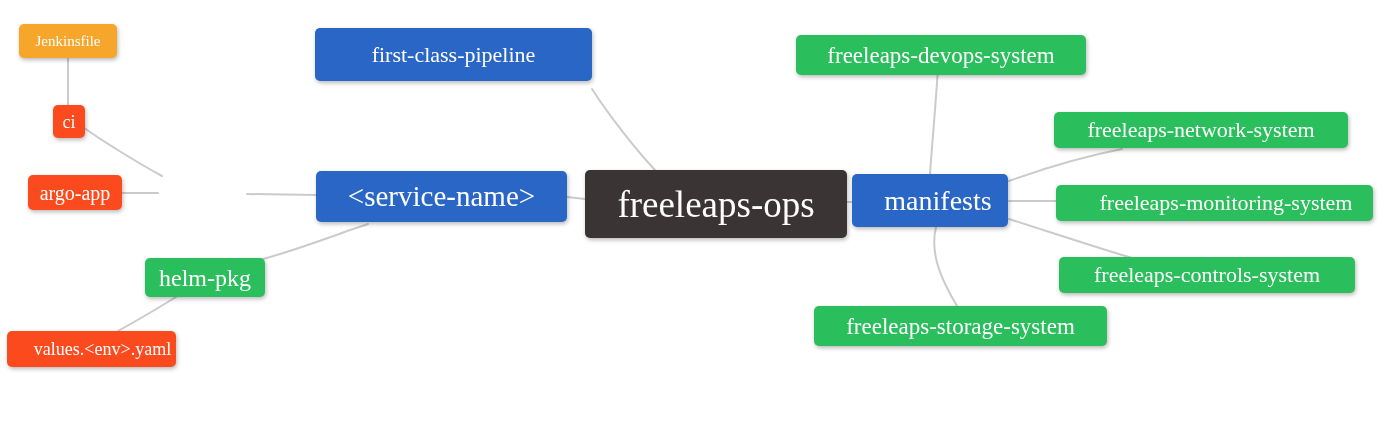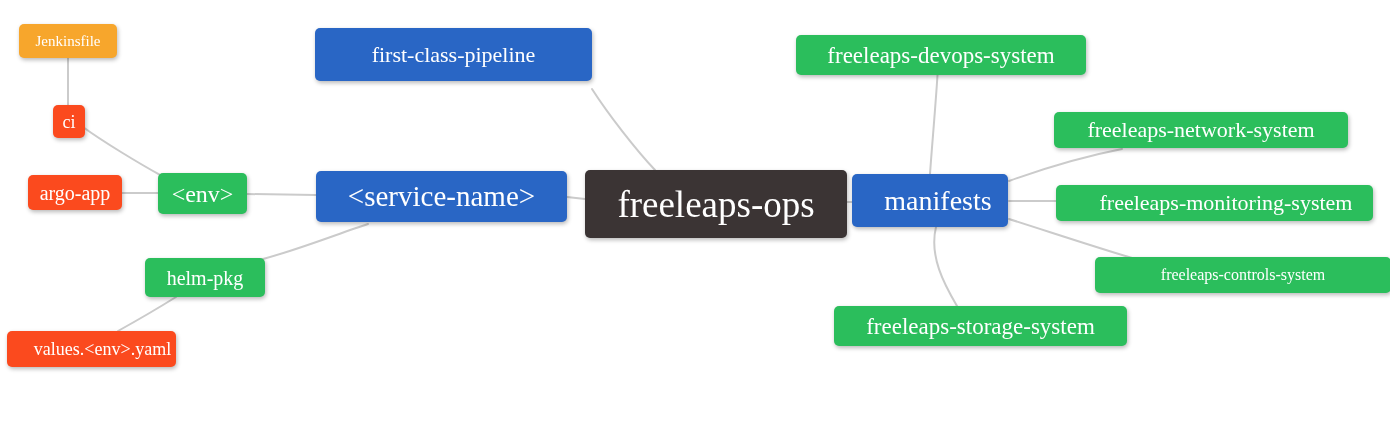--- a/index.html
+++ b/index.html
@@ -27,30 +27,30 @@
     box-sizing:border-box;
     padding:0 8px;
     cursor:default;
     line-height:1;
   }
   
   .n-jenkinsfile        {left:19px;  top:24px;  width:98px;  height:34px; font-size:15px;}
   .n-ci                 {left:53px;  top:105px; width:32px;  height:33px; font-size:18px;}
   .n-argo-app           {left:28px;  top:175px; width:94px;  height:35px; font-size:20px;}
   .n-env                {left:158px; top:173px; width:89px;  height:41px; font-size:24px;}
-  .n-helm-pkg           {left:145px; top:258px; width:120px; height:39px; font-size:20px;}
+  .n-helm-pkg           {left:145px; top:258px; width:120px; height:39px; font-size:24px;}
   .n-values-yaml        {left:7px;   top:331px; width:169px; height:36px; font-size:18px;padding-left:30px;}
   .n-first-class-pipeline{left:315px;top:28px;  width:277px; height:53px; font-size:22px;}
   .n-service-name       {left:316px; top:171px; width:251px; height:51px; font-size:29px;}
   .n-freeleaps-ops      {left:585px; top:170px; width:262px; height:68px; font-size:37px;}
   .n-manifests          {left:852px; top:174px; width:156px; height:53px; font-size:28px;padding-left:24px;}
   .n-devops-system      {left:796px; top:35px;  width:290px; height:40px; font-size:23px;}
   .n-network-system     {left:1054px;top:112px; width:294px; height:36px; font-size:22px;}
   .n-monitoring-system  {left:1056px;top:185px; width:317px; height:36px; font-size:22px;padding-left:31px;}
-  .n-controls-system    {left:1059px;top:257px; width:296px; height:36px; font-size:16px;margin-left:36px;}
+  .n-controls-system    {left:1059px;top:257px; width:296px; height:36px; font-size:22px;}
   .n-storage-system     {left:814px; top:306px; width:293px; height:40px; font-size:23px;}
 </style>
 </head>
 <body>
 
 <div class="canvas">
 
   <svg class="edges" viewBox="0 0 1390 421">
     <path d="M 68 58 C 68 75 68 90 68 105"></path>
     <path d="M 83 127 C 102 141 140 164 162 176"></path>
@@ -64,26 +64,25 @@
     <path d="M 938 67 C 936 102 932 145 930 174"></path>
     <path d="M 1009 181 C 1045 168 1086 156 1122 149"></path>
     <path d="M 1009 201 L 1056 201"></path>
     <path d="M 1009 219 C 1050 232 1092 246 1132 258"></path>
     <path d="M 936 227 C 929 256 944 284 957 306"></path>
   </svg>
 
   <div class="node n-jenkinsfile" style="background: rgb(247, 166, 44);">Jenkinsfile</div>
   <div class="node n-ci" style="background: rgb(251, 74, 30);">ci</div>
   <div class="node n-argo-app" style="background: rgb(251, 74, 30);">argo-app</div>
-  <div class="node n-env" style="background: rgb(43, 190, 92);">&lt;env&gt;</div>
   <div class="node n-helm-pkg" style="background: rgb(43, 190, 92);">helm-pkg</div>
   <div class="node n-values-yaml" style="background: rgb(251, 74, 30);">values.&lt;env&gt;.yaml</div>
   <div class="node n-first-class-pipeline" style="background: rgb(41, 102, 197);">first-class-pipeline</div>
   <div class="node n-freeleaps-ops" style="background: rgb(59, 52, 52);">freeleaps-ops</div>
   <div class="node n-service-name" style="background: rgb(41, 102, 197);">&lt;service-name&gt;</div>
   <div class="node n-manifests" style="background: rgb(41, 102, 197);">manifests</div>
   <div class="node n-devops-system" style="background: rgb(43, 190, 92);">freeleaps-devops-system</div>
   <div class="node n-network-system" style="background: rgb(43, 190, 92); padding-left: 8px;">freeleaps-network-system</div>
   <div class="node n-monitoring-system" style="background: rgb(43, 190, 92);">freeleaps-monitoring-system</div>
   <div class="node n-controls-system" style="background: rgb(43, 190, 92);">freeleaps-controls-system</div>
-  <div class="node n-storage-system" style="background: rgb(43, 190, 92); margin-left: 20px;">freeleaps-storage-system</div>
+  <div class="node n-storage-system" style="background: rgb(43, 190, 92);">freeleaps-storage-system</div>
 
 </div>
 
 </body></html>

